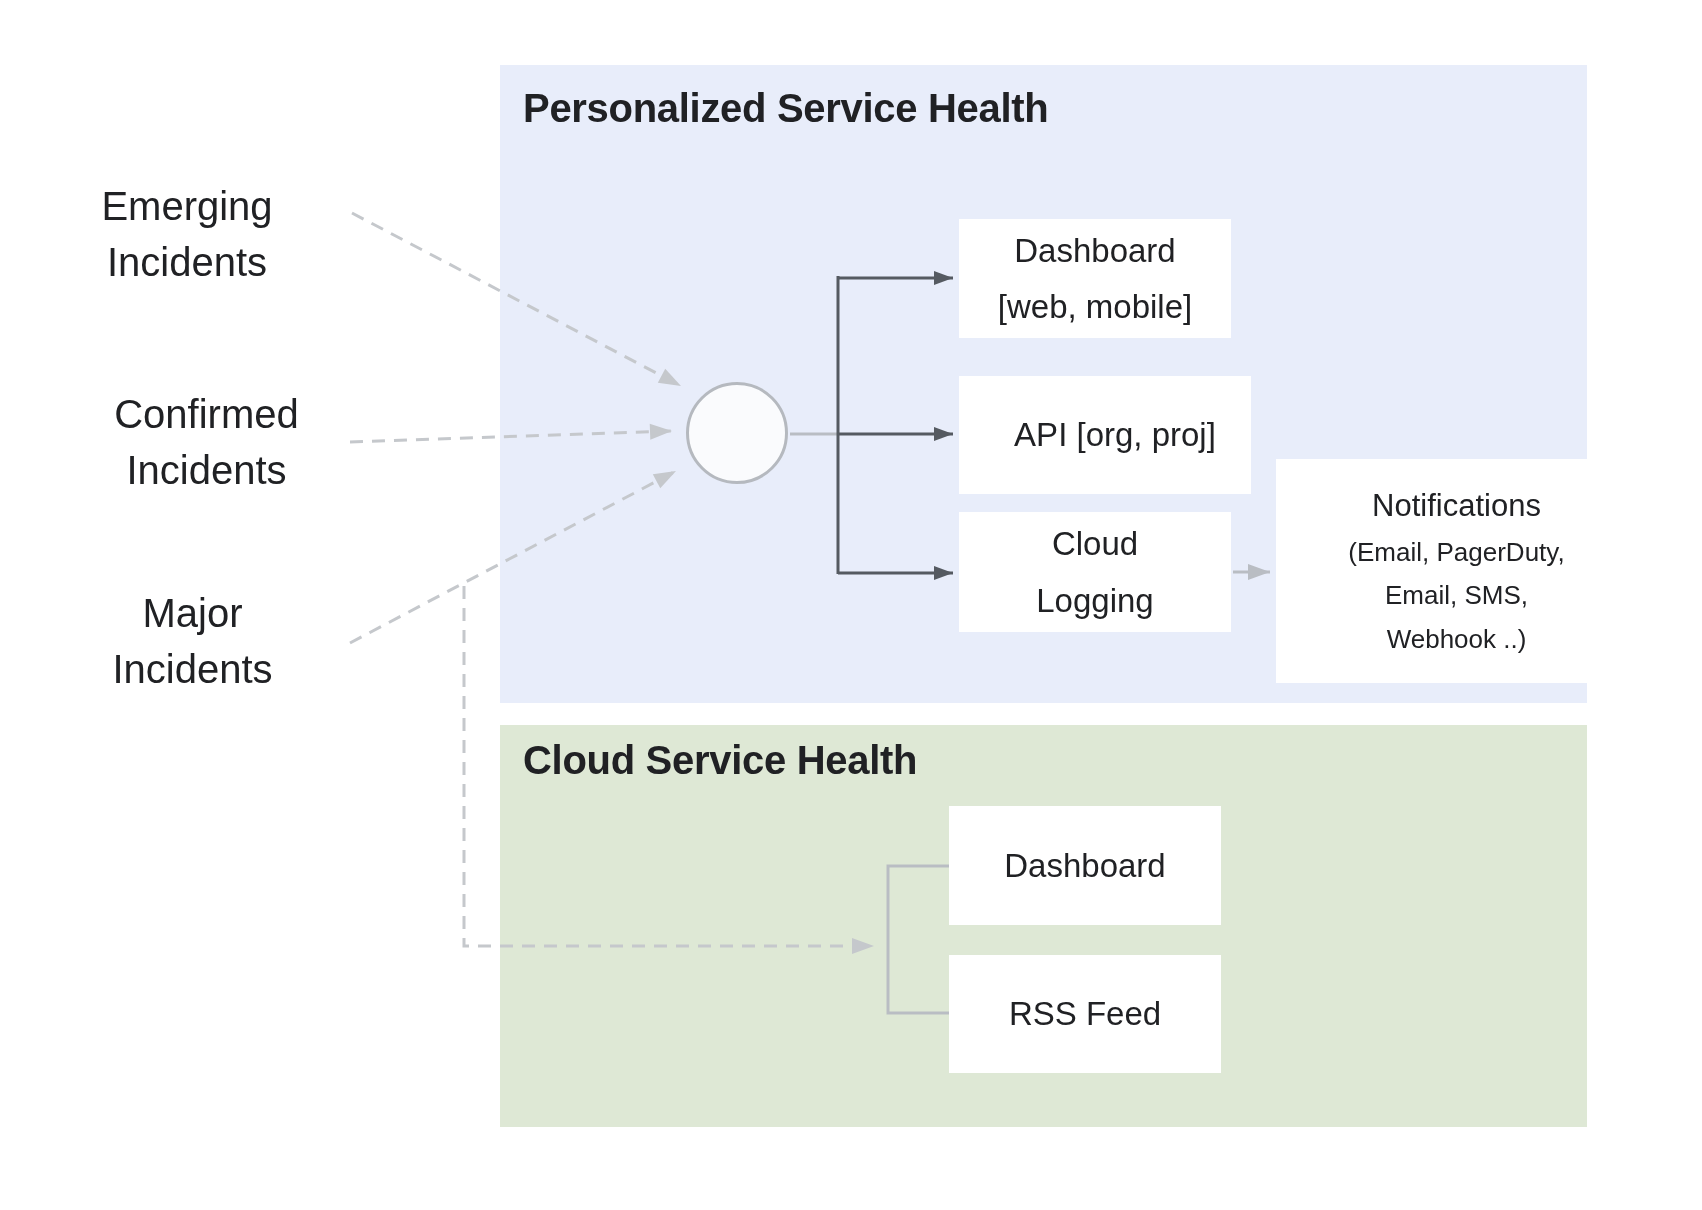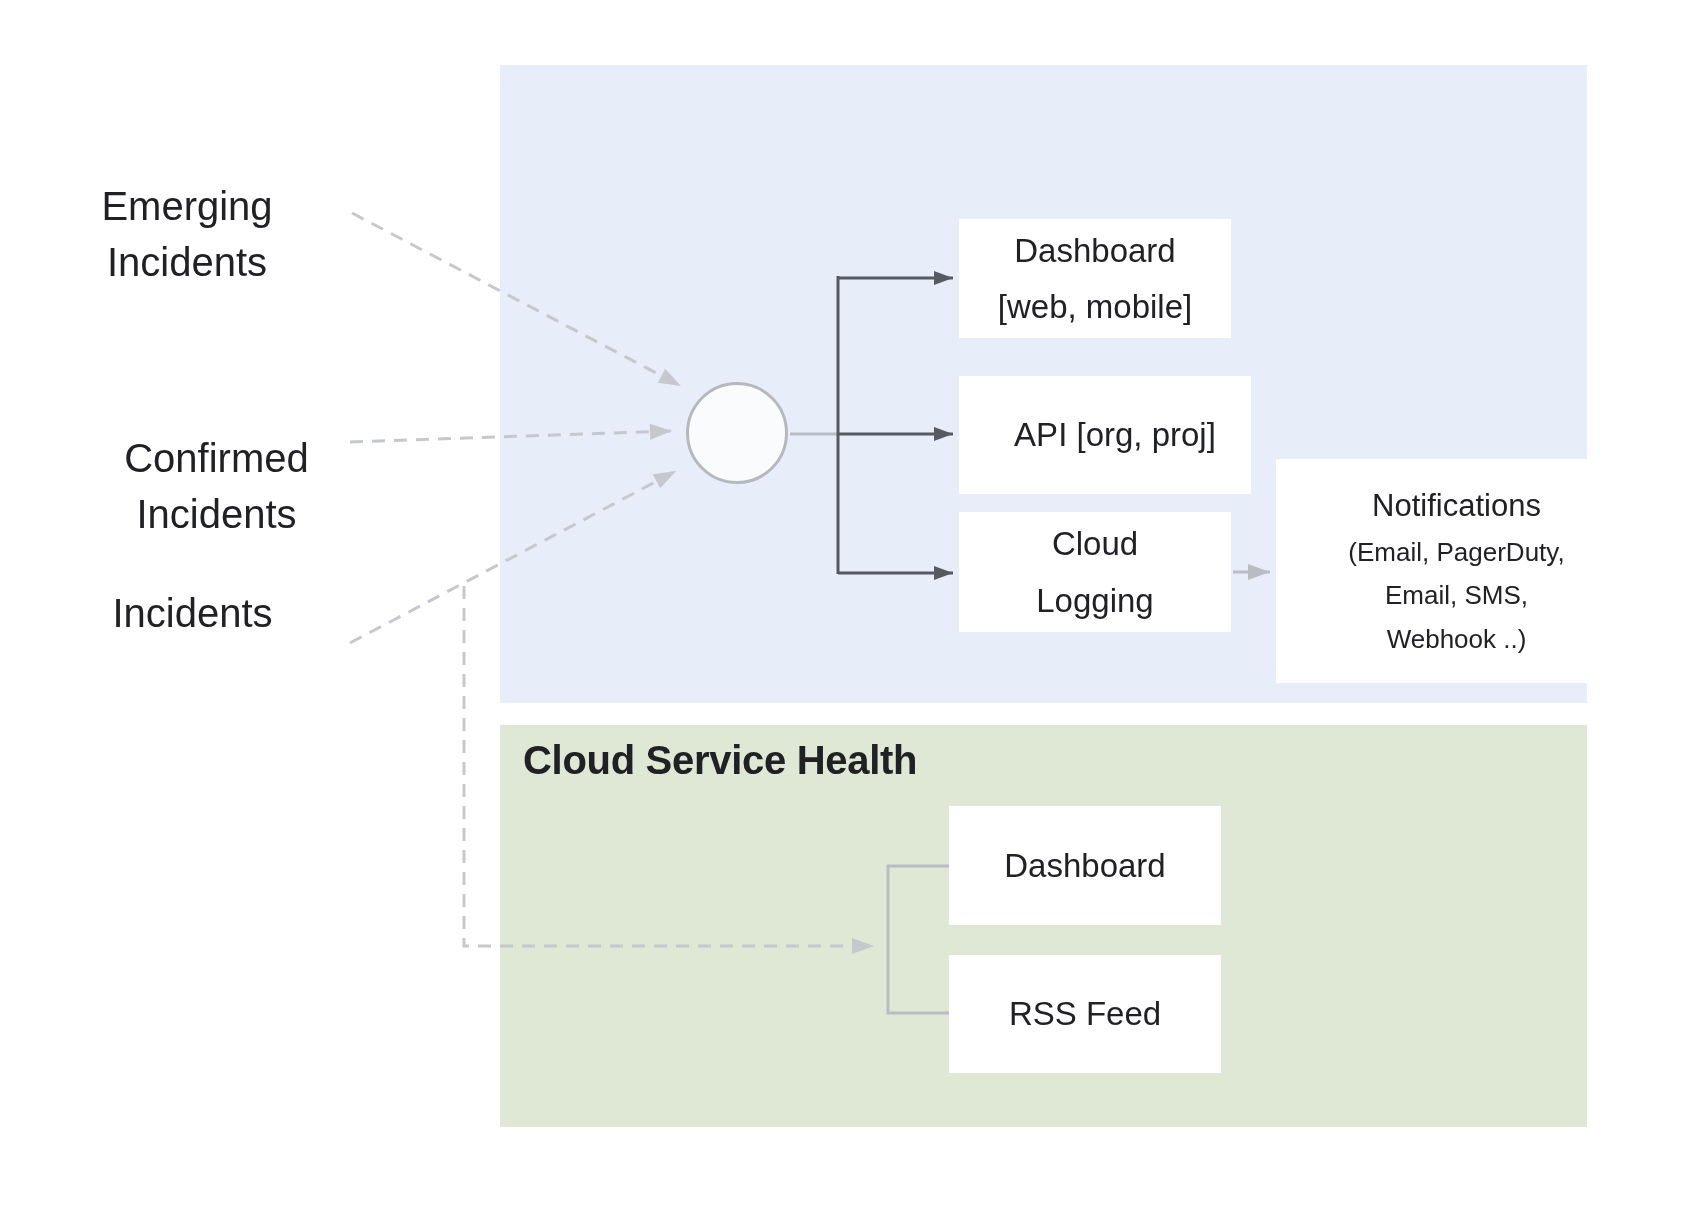--- a/index.html
+++ b/index.html
@@ -34,21 +34,21 @@
   .stroke-dark{stroke:var(--connector-dark);stroke-width:3;fill:none;}
   .stroke-light{stroke:var(--connector-light);stroke-width:3;fill:none;}
   .stroke-dashed{stroke:var(--dashed-line);stroke-width:3;fill:none;stroke-dasharray:13 9;}
   .mk-dark{fill:var(--connector-dark);}
   .mk-soft{fill:var(--connector-light);}
   .mk-dash{fill:var(--dashed-line);}
   .source-label{
     position:absolute;z-index:2;text-align:center;font-size:40px;line-height:1.4;color:var(--text);
   }
   .src-emerging{left:57px;top:178px;width:260px;}
-  .src-confirmed{left:74px;top:386px;width:285px;margin-top:44px;}
+  .src-confirmed{left:64px;top:386px;width:285px;}
   .src-major{left:60px;top:585px;width:265px;}
   .node{
     position:absolute;z-index:2;background:var(--node-bg);
     display:flex;flex-direction:column;align-items:center;justify-content:center;
     text-align:center;font-size:33px;line-height:1.5;color:var(--text);gap:7px;
   }
   .n-dashboard{left:959px;top:219px;width:272px;height:119px;}
   .n-api{left:959px;top:376px;width:272px;height:118px;padding-left:20px;}
   .n-logging{left:959px;top:512px;width:272px;height:120px;text-align:right;}
   .n-notifications{left:1276px;top:459px;width:281px;height:224px;font-size:26px;line-height:1.4;padding-left:40px;}
@@ -102,23 +102,25 @@
 
   <div class="source-label src-emerging">
     <div>Emerging</div>
     <div>Incidents</div>
   </div>
   <div class="source-label src-confirmed">
     <div>Confirmed</div>
     <div>Incidents</div>
   </div>
   <div class="source-label src-major">
+    <div>Major</div>
     <div>Incidents</div>
   </div>
 
+  <div class="panel-title title-personalized">Personalized Service Health</div>
   <div class="panel-title title-cloud">Cloud Service Health</div>
 
   <div class="hub-circle"></div>
 
   <div class="node n-dashboard">
     <div>Dashboard</div>
     <div>[web, mobile]</div>
   </div>
   <div class="node n-api">
     <div>API [org, proj]</div>

